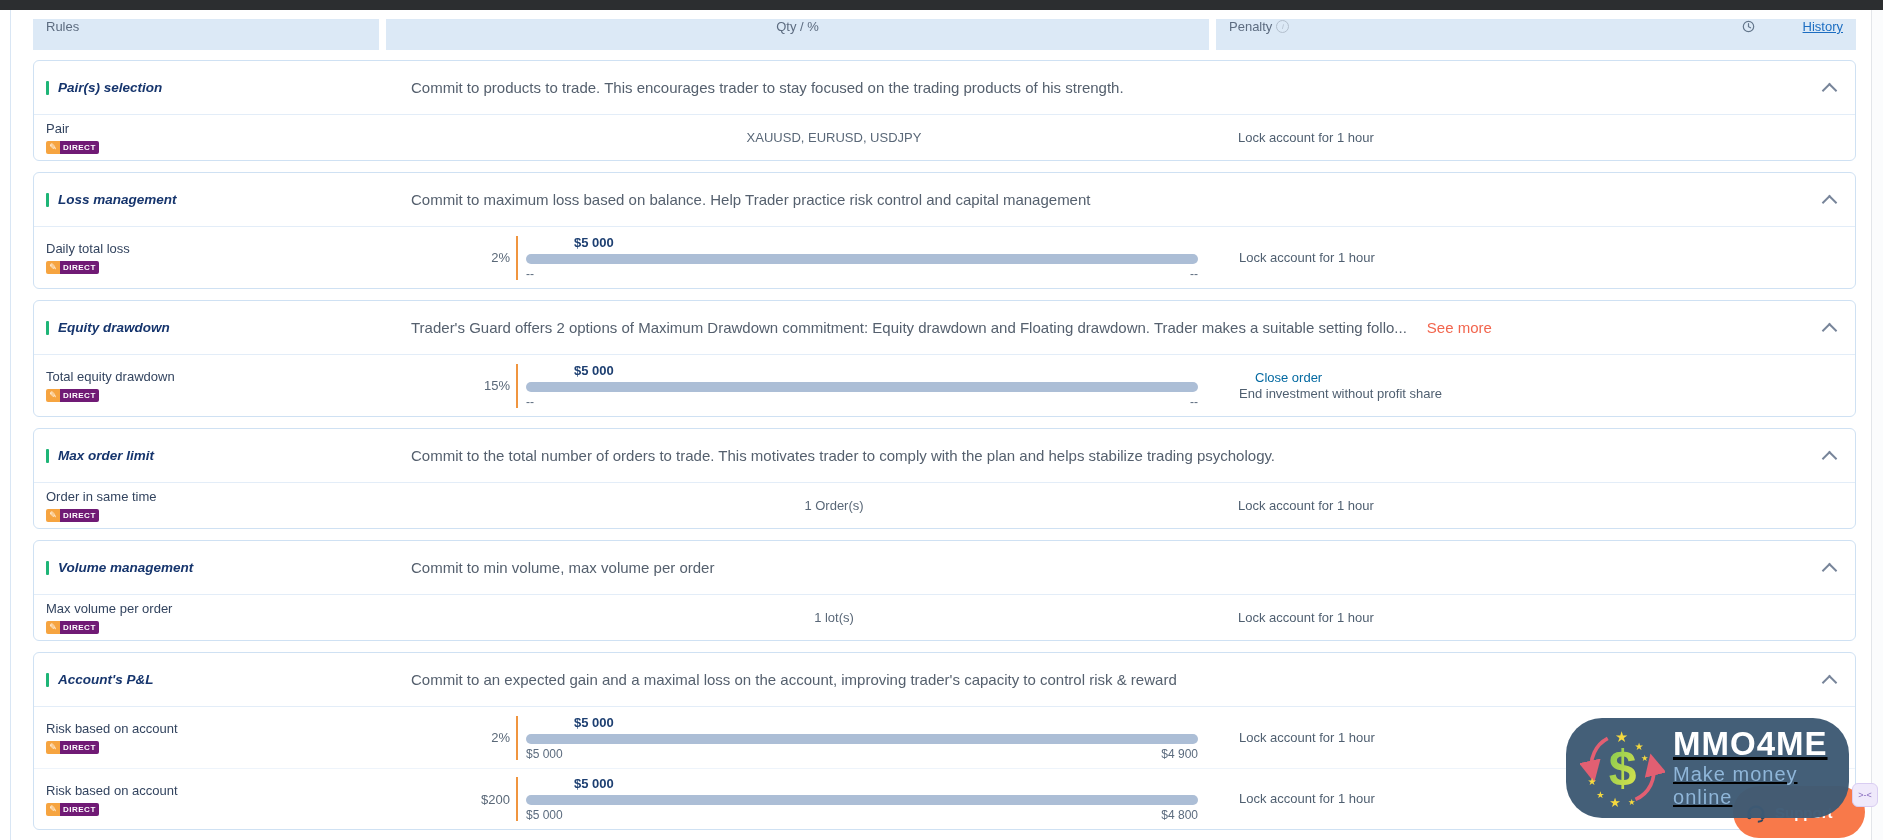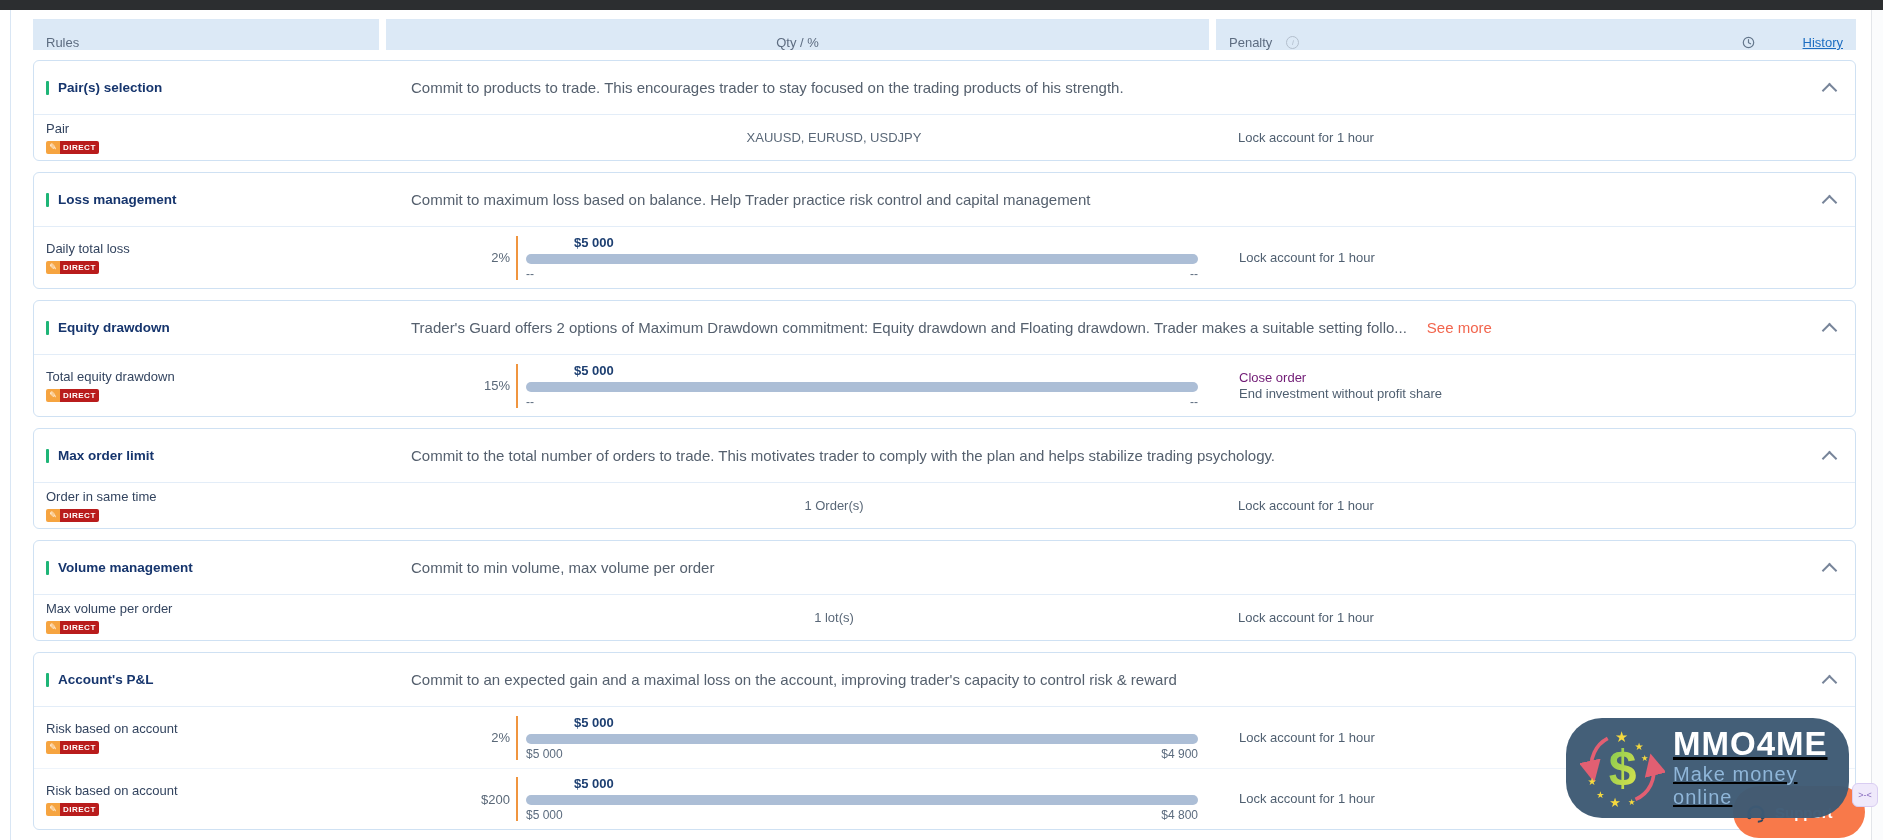--- a/index.html
+++ b/index.html
@@ -9,61 +9,61 @@
     -webkit-font-smoothing:antialiased;
   }
   .topbar{position:absolute;left:0;top:0;width:1883px;height:10px;background:#2c2e30;z-index:6;}
   .left-line{position:absolute;left:10px;top:10px;bottom:0;width:1px;background:#d9e6f4;}
   .scroll-track{position:absolute;right:0;top:10px;bottom:0;width:11px;background:#fbfcfd;border-left:1px solid #e3e6ea;}
 
   .content{position:absolute;left:33px;top:19px;width:1823px;}
 
   
   .thead{display:flex;gap:7px;height:31px;margin-bottom:10px;font-size:13px;color:#5d6c80;}
-  .thead .cell{background:#dce9f6;display:flex;align-items:flex-end;}
+  .thead .cell{background:#dce9f6;display:flex;align-items:flex-start;}
   .c-rules{width:346px;padding-left:13px;box-sizing:border-box;}
   .c-qty{width:823px;justify-content:center;}
   .c-penalty{flex:1;justify-content:space-between;padding:0 13px;box-sizing:border-box;}
-  .pen-group{display:flex;align-items:center;gap:14px;}
+  .pen-group{display:flex;align-items:center;gap:4px;}
   .info-dot{width:11px;height:11px;border:1px solid #b3bfcd;border-radius:50%;color:#b3bfcd;
     font-size:8px;line-height:11px;text-align:center;font-style:italic;}
   .history{display:flex;align-items:center;gap:5px;color:#1c6dc1;cursor:pointer;}
   .history a{color:#1c6dc1;text-decoration:underline;font-size:13px;margin-left:43px;}
 
   
   .card{border:1px solid #cfe1f3;border-radius:6px;background:#fff;margin-bottom:11px;}
   .card-head{display:flex;align-items:center;height:54px;padding:0 16px 0 12px;position:relative;
     border-bottom:1px solid #e3edf8;box-sizing:border-box;}
   .head-title-wrap{display:flex;align-items:center;width:365px;flex:0 0 365px;}
   .accent{width:3px;height:14px;background:#1eb577;margin-right:9px;border-radius:1px;}
-  .card-title{font-size:13.5px;font-weight:bold;color:#16356d;}
+  .card-title{font-size:13.5px;font-weight:bold;color:#16356d;font-style:italic;}
   .card-desc{font-size:15px;color:#55606e;flex:1;padding-right:40px;}
   .see-more{color:#f2654d;margin-left:20px;cursor:pointer;}
   .chev-btn{position:absolute;right:18px;top:50%;margin-top:-7px;width:16px;height:16px;cursor:pointer;}
   .chev{display:block;width:9px;height:9px;border-left:2px solid #78859a;border-top:2px solid #78859a;
     transform:rotate(45deg);margin:4px auto 0;}
 
   
   .row{display:flex;align-items:center;box-sizing:border-box;}
   .row + .row{border-top:1px solid #eef4fb;}
   .row-text{height:45px;}
   .row-bar{height:61px;}
   .lbl-cell{padding-left:12px;box-sizing:border-box;}
   .row-text .lbl-cell{width:454px;flex:0 0 454px;}
   .row-bar .lbl-cell{width:440px;flex:0 0 440px;}
   .lbl{font-size:13px;color:#33445f;}
   .badge{display:inline-flex;height:13px;margin-top:4px;border-radius:2px;overflow:hidden;}
   .badge-ic{width:14px;background:#f6a440;color:#fff;font-size:9px;line-height:13px;text-align:center;}
-  .badge-tx{background:#b91c1c;color:#fff;font-size:8px;font-weight:bold;letter-spacing:.5px;
+  .badge-tx{background:#701a75;color:#fff;font-size:8px;font-weight:bold;letter-spacing:.5px;
     padding:0 3px;line-height:13px;}
   .val-cell{width:692px;flex:0 0 692px;text-align:center;font-size:13px;color:#5a6878;}
   .pen-cell{flex:1;padding-left:58px;box-sizing:border-box;font-size:13px;color:#4f5f70;}
   .row-bar .pen-cell{padding-left:41px;}
   .pen-line{line-height:16px;}
-  .pen-warn{color:#701a75;}
+  .pen-warn{color:#0369a1;margin-left:16px;}
 
   .leftval{width:36px;flex:0 0 36px;text-align:right;font-size:13px;color:#5a6878;}
   .vline{width:2px;height:44px;background:#f0953f;margin-left:6px;flex:0 0 2px;}
   .bar-block{width:672px;flex:0 0 672px;margin-left:8px;}
   .bar-top{font-size:13px;font-weight:bold;color:#1d3f71;margin:0 0 4px 48px;}
   .bar{height:10px;background:#acbed6;border-radius:6px;}
   .bar-bottom{display:flex;justify-content:space-between;font-size:12px;color:#5b6b7e;margin-top:3px;}
 
   
   .watermark{position:absolute;left:1566px;top:718px;width:283px;height:100px;background:rgba(62,90,116,.97);

